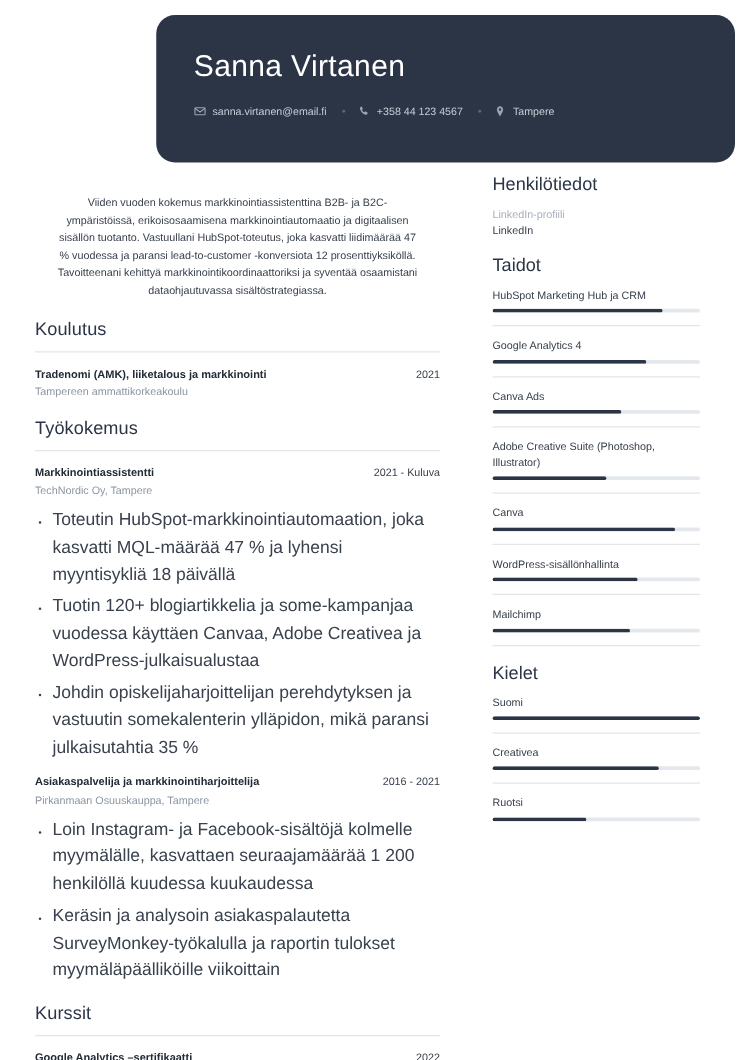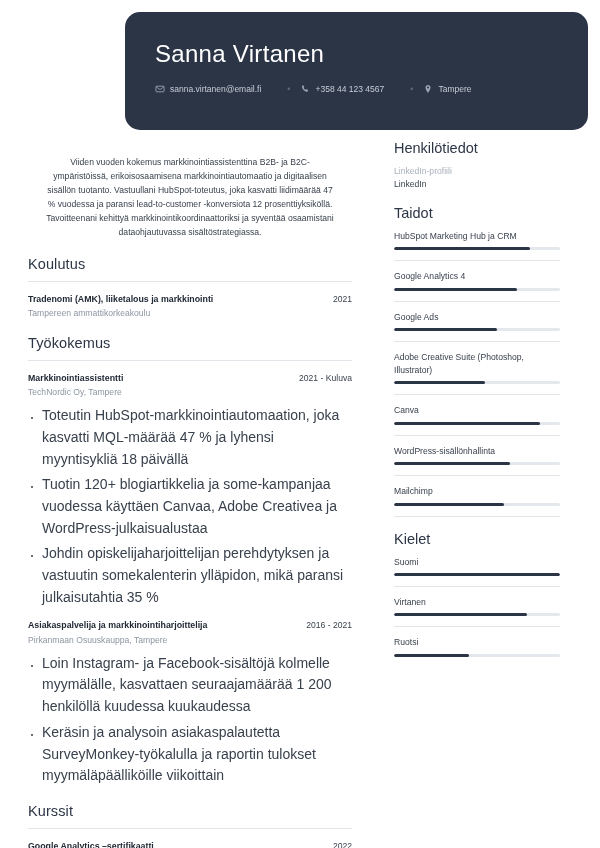--- a/index.html
+++ b/index.html
@@ -47,21 +47,21 @@
     align-items: center;
     flex-wrap: wrap;
     gap: 0;
     font-size: 8.5px;
     color: #c6ccd6;
   }
   .contact-item {
     display: flex;
     align-items: center;
     gap: 5px;
-    margin-right: 26px;
+    margin-right: 12px;
   }
   .contact-item .ico {
     display: inline-flex;
     width: 10px;
     height: 10px;
     align-items: center;
     justify-content: center;
     color: #9aa4b4;
   }
   .contact-sep {
@@ -312,21 +312,21 @@
 
         <div class="r-item">
           <div class="r-label">Google Analytics 4</div>
           <div class="bar">
               <span style="width:74%"></span>
             </div>
         </div>
         <div class="r-divider"></div>
 
         <div class="r-item">
-          <div class="r-label">Google Ads</div>
+          <div class="r-label">Canva Ads</div>
           <div class="bar">
               <span style="width:62%"></span>
             </div>
         </div>
         <div class="r-divider"></div>
 
         <div class="r-item">
           <div class="r-label">Adobe Creative Suite (Photoshop, Illustrator)</div>
           <div class="bar">
               <span style="width:55%"></span>
@@ -364,21 +364,21 @@
 
         <div class="r-item">
           <div class="r-label">Suomi</div>
           <div class="bar">
               <span style="width:100%"></span>
             </div>
         </div>
         <div class="r-divider"></div>
 
         <div class="r-item">
-          <div class="r-label">Virtanen</div>
+          <div class="r-label">Creativea</div>
           <div class="bar">
               <span style="width:80%"></span>
             </div>
         </div>
         <div class="r-divider"></div>
 
         <div class="r-item">
           <div class="r-label">Ruotsi</div>
           <div class="bar">
               <span style="width:45%"></span>

